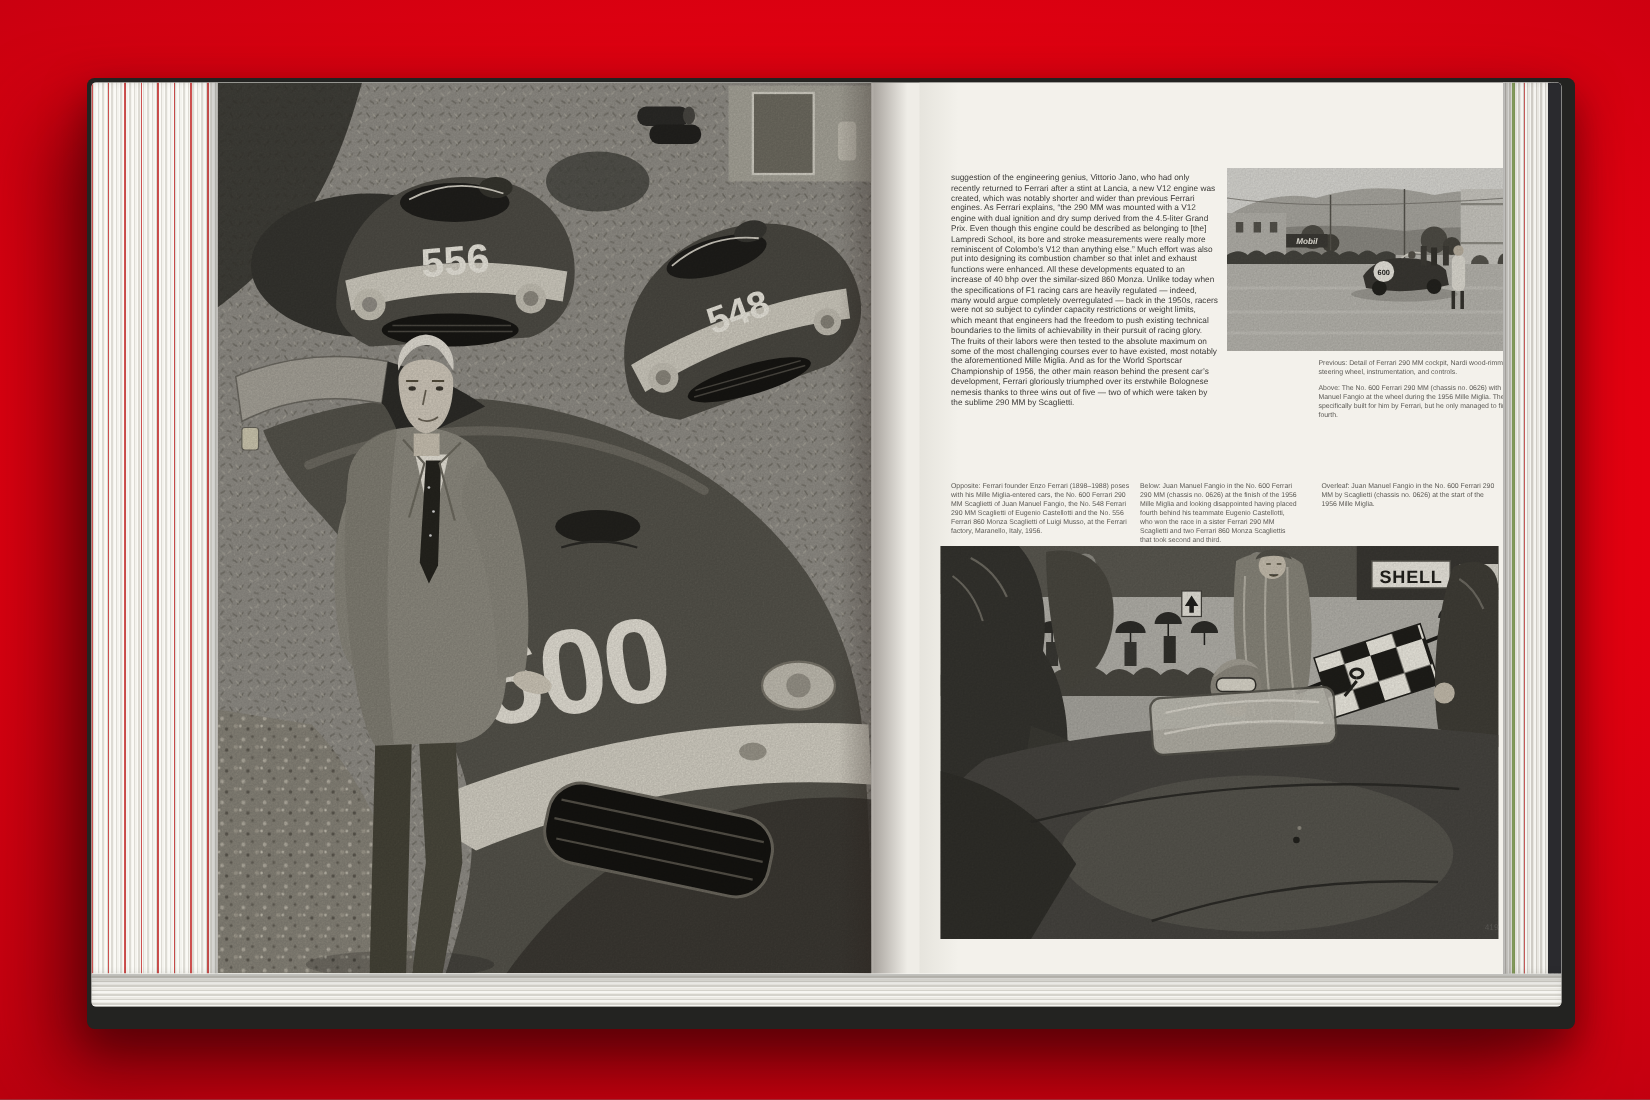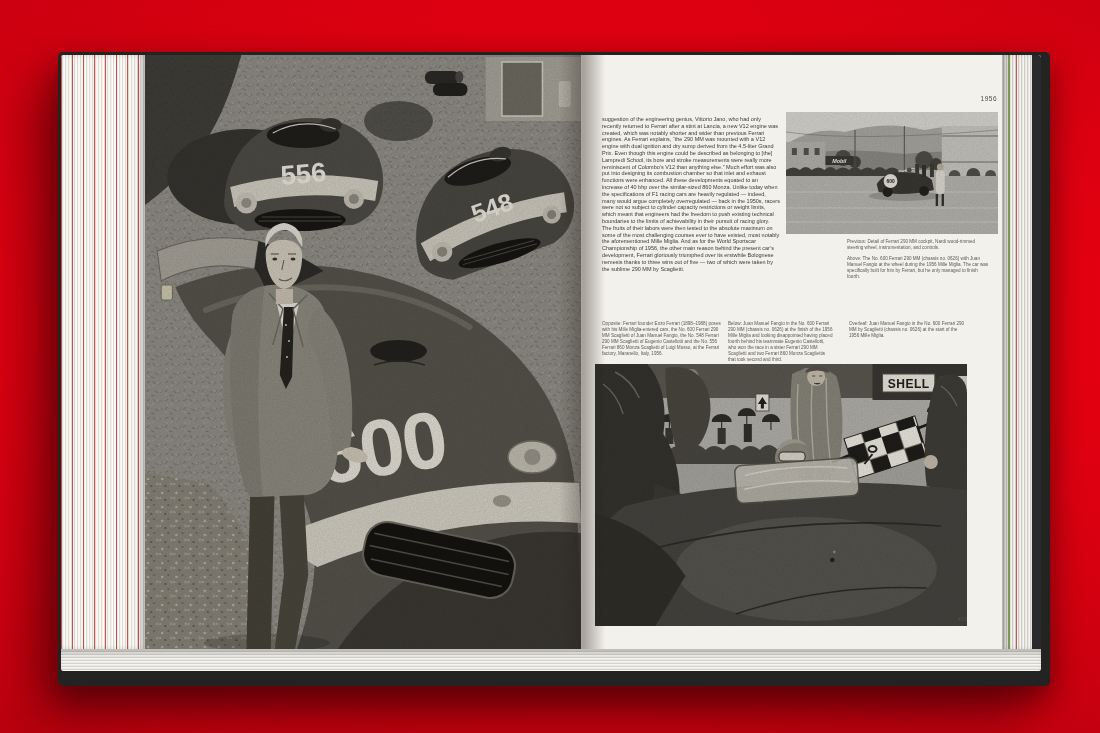--- a/index.html
+++ b/index.html
@@ -18,21 +18,21 @@
   .edge-right{position:absolute;left:941px;top:0;width:39px;height:594px;
     background-image:
       linear-gradient(90deg, rgba(0,0,0,0) 0 6px, rgba(110,140,60,.8) 6px 8px, rgba(0,0,0,0) 8px 14px, rgba(180,30,30,.7) 14px 15px, rgba(0,0,0,0) 15px 30px, #2a2a2e 30px 39px),
       repeating-linear-gradient(90deg, #f6f5f1 0 1px, #cfccc5 1px 2px, #e9e7e1 2px 3px);
     box-shadow:inset 7px 0 9px -5px rgba(0,0,0,.4);}
   .edge-bottom{position:absolute;left:0;top:594px;width:980px;height:22px;
     background-image:repeating-linear-gradient(0deg, #f7f6f2 0 1px, #d5d3cc 1px 2px, #eceae4 2px 3px);
     box-shadow:inset 0 8px 9px -6px rgba(0,0,0,.35);}
   .page{position:absolute;top:0;height:594px;overflow:hidden;}
   .page-left{left:84px;width:436px;background:#e8e6df;}
-  .page-right{left:520px;width:421px;background:linear-gradient(90deg,#e6e4dd 0,#f3f1eb 26px,#f3f1eb 100%);}
+  .page-right{left:552px;width:421px;background:linear-gradient(90deg,#e6e4dd 0,#f3f1eb 26px,#f3f1eb 100%);}
   .gutter{position:absolute;left:498px;top:0;width:46px;height:594px;pointer-events:none;
     background:linear-gradient(90deg, rgba(0,0,0,0) 0%, rgba(40,30,25,.28) 46%, rgba(40,30,25,.34) 52%, rgba(0,0,0,0) 100%);}
   .page-left svg{display:block;width:436px;height:594px;}
 
   
   .folio-year{position:absolute;top:40px;left:380px;width:36px;text-align:right;font-size:6.5px;letter-spacing:.5px;color:#4e4c48;}
   .article{position:absolute;left:21px;top:61px;width:178px;height:178px;overflow:hidden;
     font-size:5.5px;line-height:6.8px;color:#3c3b38;text-align:left;}
   .photo-top{position:absolute;left:205px;top:57px;width:212px;height:122px;background:#b9b7b0;}
   .photo-top svg{display:block;width:212px;height:122px;}

